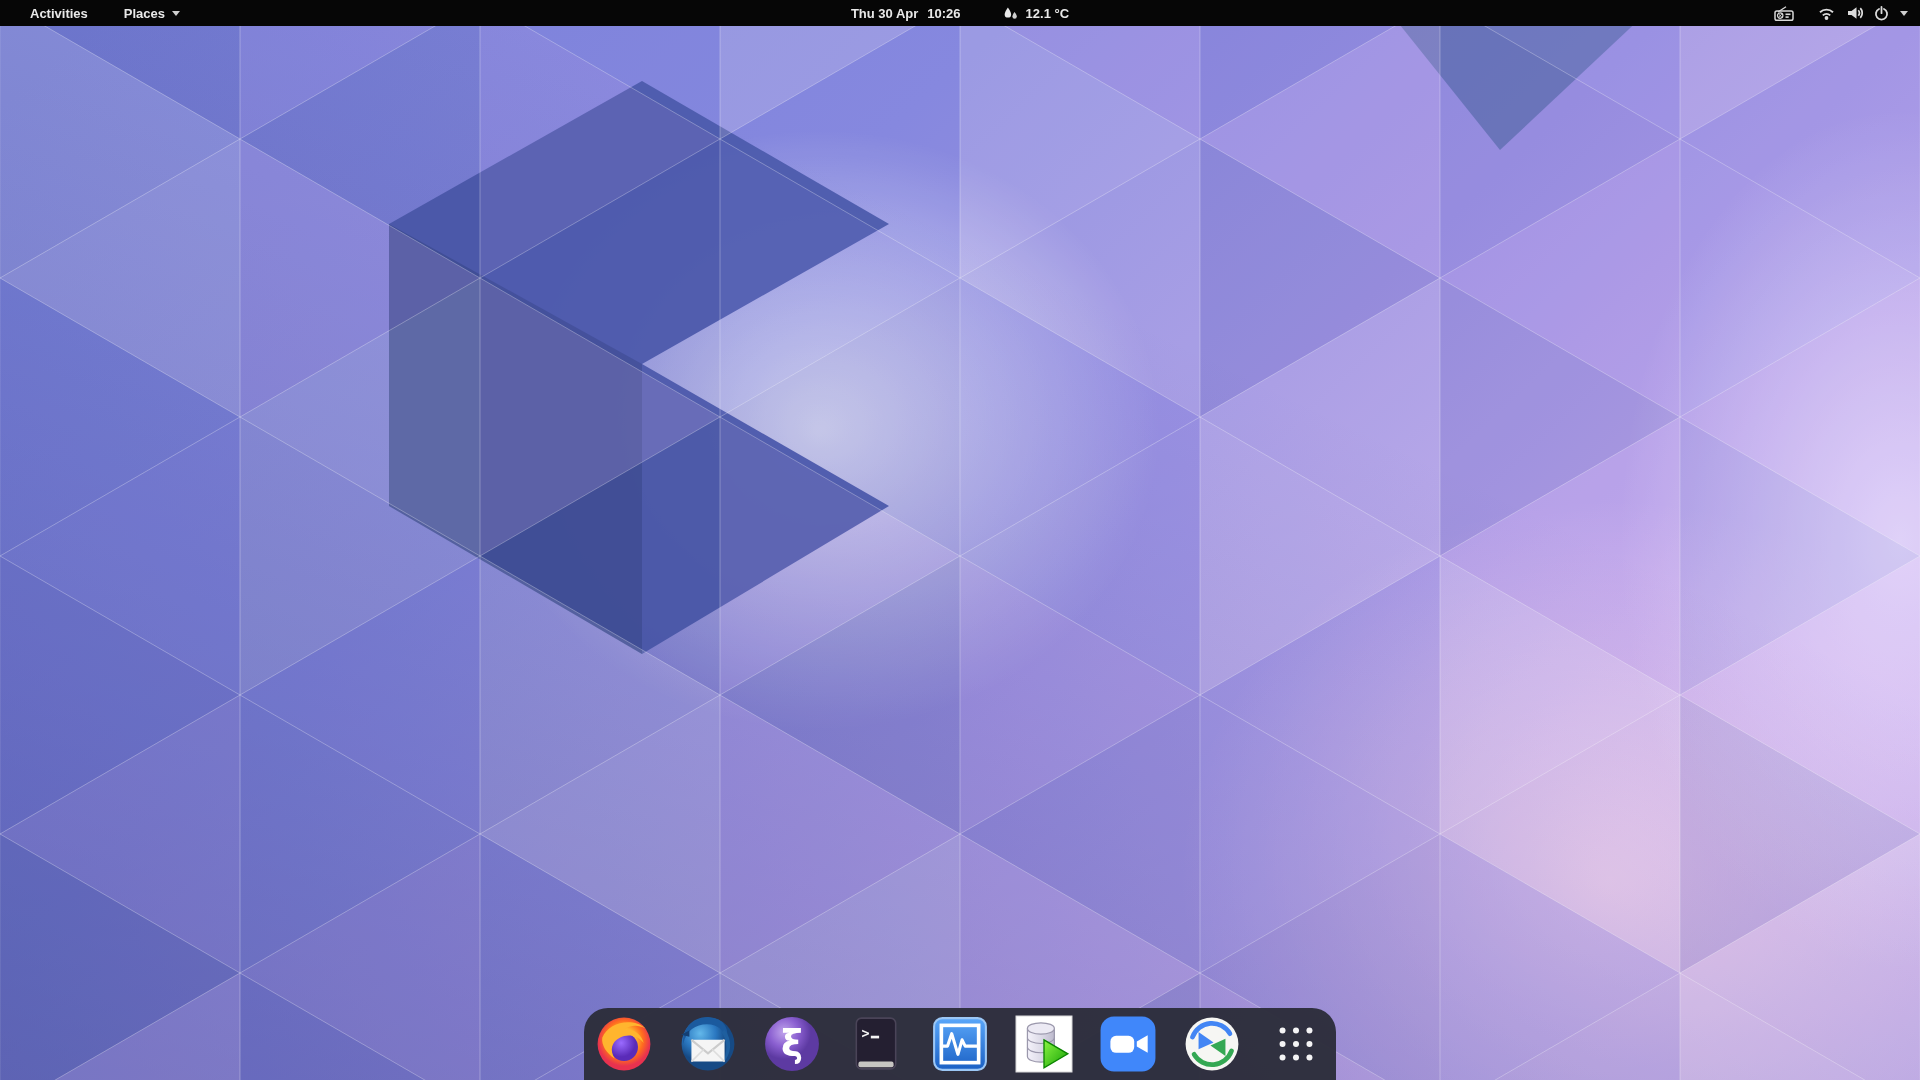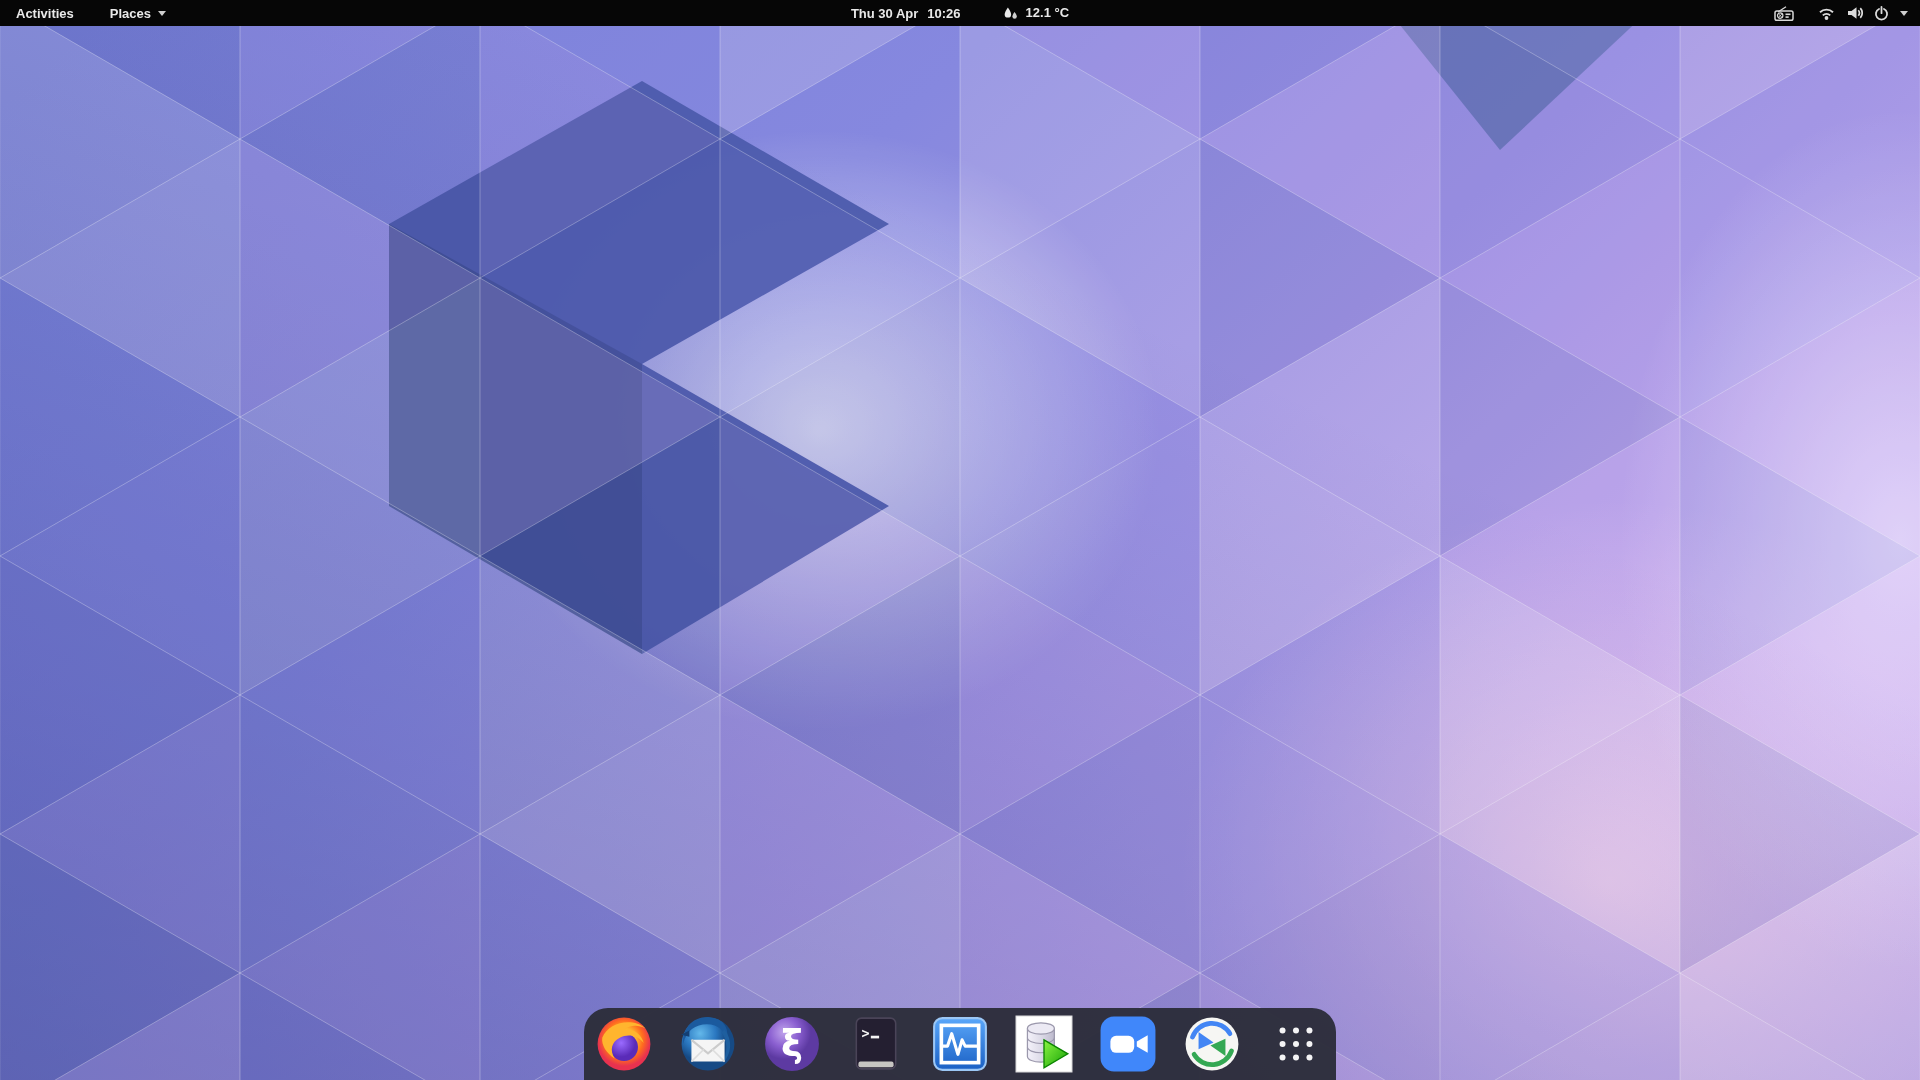--- a/index.html
+++ b/index.html
@@ -7,27 +7,27 @@
   button{background:none;border:none;padding:0;margin:0;color:inherit;font:inherit;cursor:pointer}
   svg{display:block}
 
   
   #wallpaper{position:absolute;inset:0;width:1920px;height:1080px;z-index:0}
 
   
   .topbar{position:absolute;top:0;left:0;right:0;height:26px;z-index:5;
     background:var(--topbar-bg,#060606);color:var(--topbar-fg,#e9e9e9);
     display:flex;align-items:center;justify-content:space-between;
-    padding:0 12px 0 16px;box-sizing:border-box;font-size:13px;font-weight:700}
+    padding:0 12px 0 30px;box-sizing:border-box;font-size:13px;font-weight:700}
   .tb-left{display:flex;align-items:center;gap:36px;height:100%}
   .tb-item{display:flex;align-items:center;gap:7px;height:100%}
   .tb-center{position:absolute;left:50%;top:0;transform:translateX(-50%);height:100%;
     display:flex;align-items:center;gap:42px}
   .clock{display:flex;gap:9px;white-space:nowrap}
-  .weather{display:flex;align-items:flex-start;gap:7px;white-space:nowrap}
+  .weather{display:flex;align-items:center;gap:7px;white-space:nowrap}
   .tb-right{display:flex;align-items:center;gap:22px;height:100%}
   .cluster{display:flex;align-items:center;gap:11px}
   .caret{width:0;height:0;border-left:4px solid transparent;border-right:4px solid transparent;
     border-top:5px solid #cfcfcf;display:inline-block}
 
   
   .dock{position:absolute;bottom:0;left:50%;transform:translateX(-50%);
     width:752px;height:72px;background:var(--dock-bg,rgba(44,45,59,0.97));
     border-radius:24px 24px 0 0;display:flex;align-items:center;justify-content:center;
     gap:26px;z-index:4}

